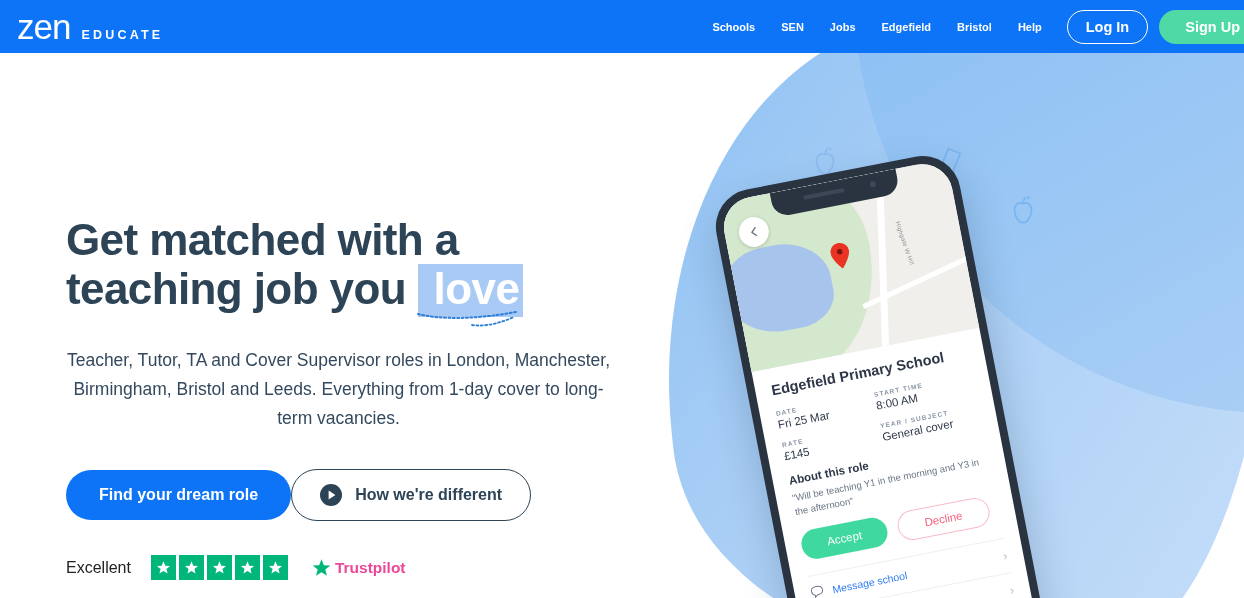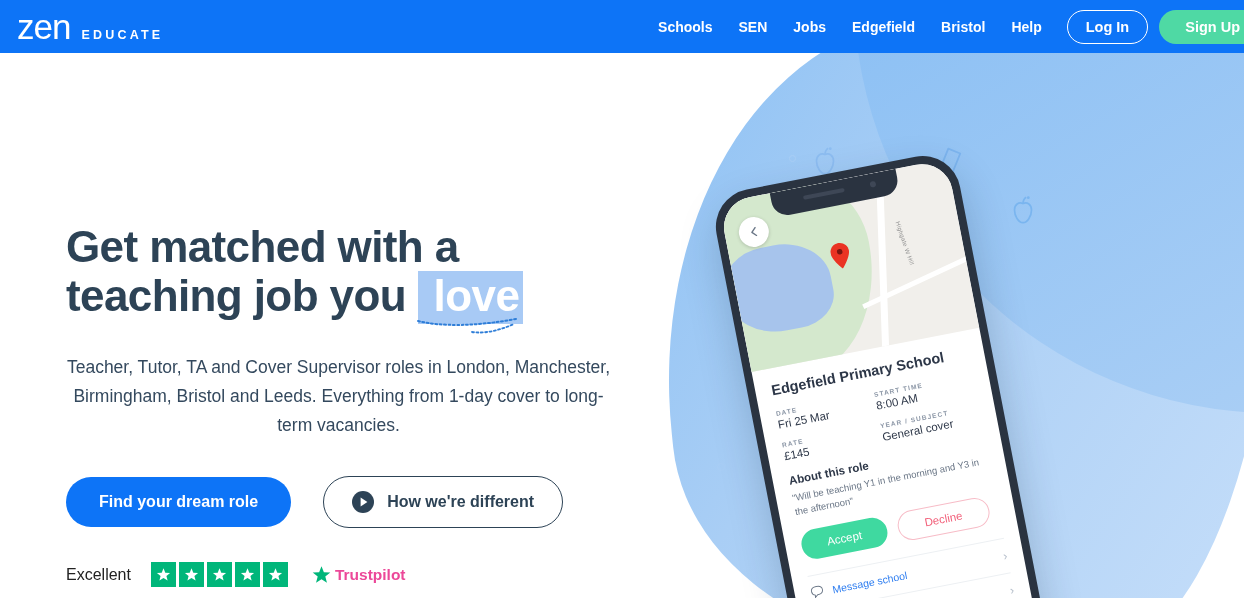--- a/index.html
+++ b/index.html
@@ -26,21 +26,21 @@
   }
   .logo-educate {
     font-size: 12.5px; font-weight: 600; color: #ffffff;
     letter-spacing: 3.2px; margin-left: 11px;
   }
   .nav-links {
     margin-left: auto; display: flex; align-items: center;
     gap: 0px; padding-right: 0px;
   }
   .nav-link {
-    color: #ffffff; font-size: 14px; font-weight: 700;
+    color: #ffffff; font-size: 11px; font-weight: 700;
     text-decoration: none; padding: 0 13px; white-space: nowrap;
     cursor: pointer;
   }
   .btn-login {
     margin-left: 12px;
     border: 1.6px solid #ffffff; border-radius: 22px;
     color: #ffffff; background: transparent;
     font-size: 14.5px; font-weight: 700;
     padding: 8px 18px; cursor: pointer; white-space: nowrap;
     font-family: "Liberation Sans", sans-serif;
@@ -75,39 +75,39 @@
   }
 
   
   .doodle { position: absolute; }
   .dot {
     position: absolute; border-radius: 50%;
     border: 1.3px solid #a9cef5; background: transparent;
   }
 
   
-  .hero-copy { position: absolute; left: 66px; top: 170px; width: 620px; }
+  .hero-copy { position: absolute; left: 66px; top: 163px; width: 620px; }
   .headline {
     font-size: 44px; font-weight: 700; color: #2d4356;
     line-height: 1.1; letter-spacing: -0.6px;
   }
   .headline .hl-wrap { position: relative; display: inline-block; }
   .headline .hl {
     background: #a8caf5; color: #ffffff;
     padding: 1px 4px 3px 16px; display: inline-block;
   }
   .squiggle { position: absolute; left: -2px; bottom: -13px; width: 104px; height: 22px; }
 
   .subtitle {
     margin-top: 29px;
     font-size: 17.5px; color: #34495e; line-height: 1.65;
     max-width: 545px; font-weight: 400; text-align: center;
   }
 
-  .cta-row { margin-top: 37px; display: flex; align-items: center; gap: 32px; }
+  .cta-row { margin-top: 37px; display: flex; align-items: center; }
   .btn-primary {
     background: #0d74f7; color: #ffffff; border: none;
     border-radius: 30px; font-size: 16px; font-weight: 700;
     padding: 16px 33px; cursor: pointer;
     font-family: "Liberation Sans", sans-serif;
   }
   .btn-secondary {
     background: transparent; color: #2d4356;
     border: 1.8px solid #2d4356; border-radius: 30px;
     font-size: 16px; font-weight: 700;

